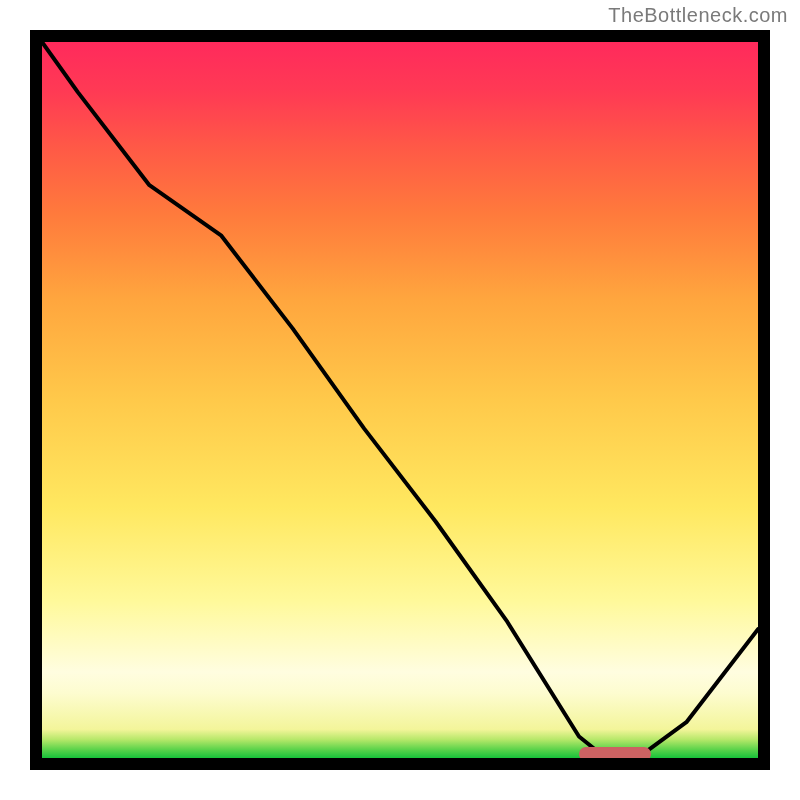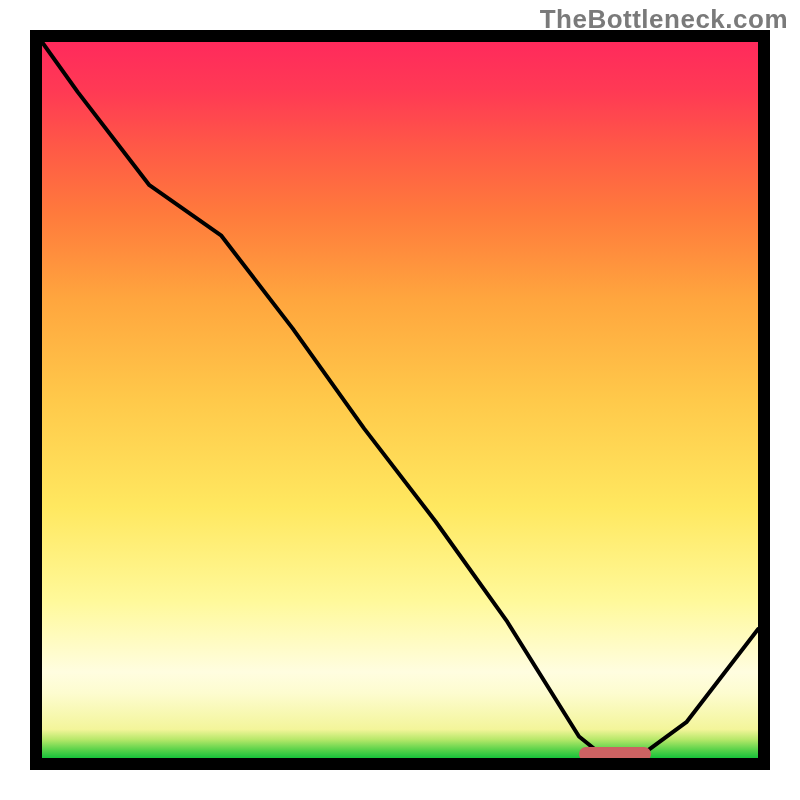--- a/index.html
+++ b/index.html
@@ -14,22 +14,22 @@
   .frame {
     position: relative;
     width: 800px;
     height: 800px;
   }
   .watermark {
     position: absolute;
     top: 4px;
     right: 12px;
     color: #7a7a7a;
-    font-size: 26px;
-    font-weight: 700;
+    font-size: 20px;
+    font-weight: 400;
     letter-spacing: 0.5px;
   }
   
   .plot-outer {
     position: absolute;
     left: 30px;
     top: 30px;
     width: 740px;
     height: 740px;
     background: #000000;

